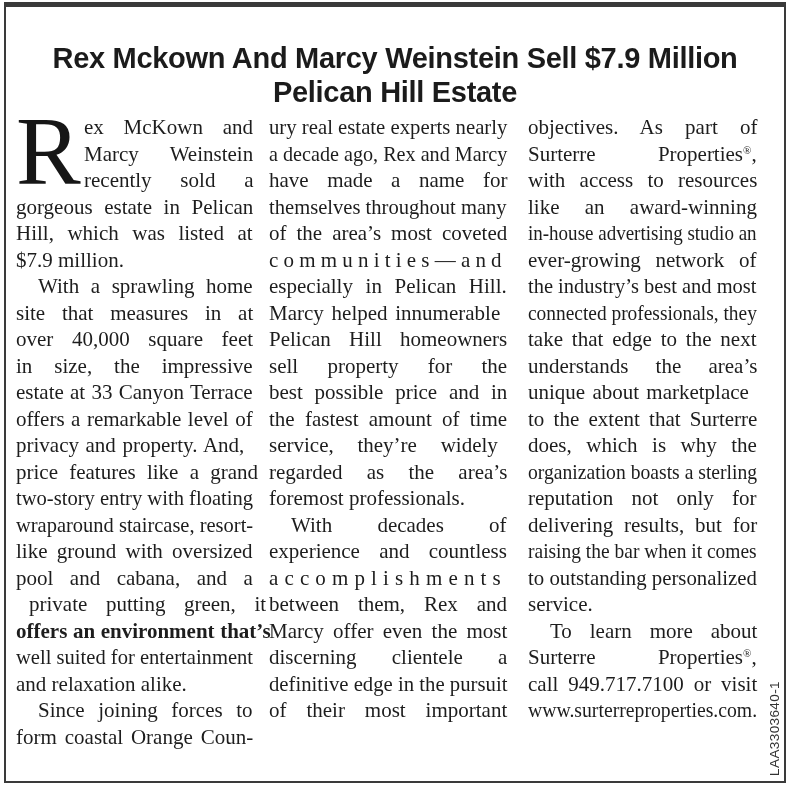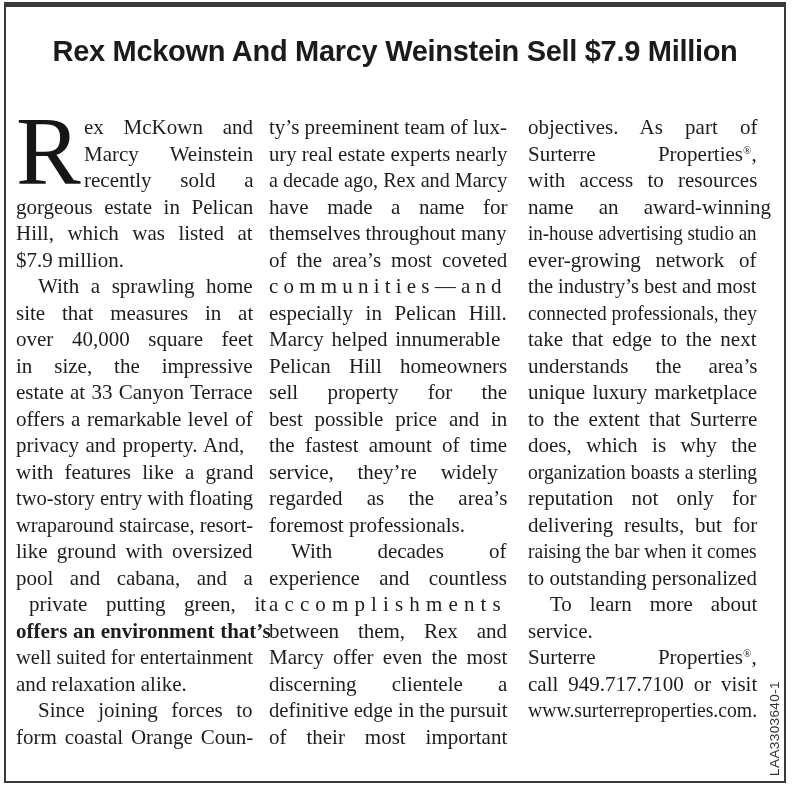--- a/index.html
+++ b/index.html
@@ -7,21 +7,21 @@
     width:800px;height:800px;position:relative;overflow:hidden;
     background:#ffffff;
     font-family:"Liberation Serif", serif;
   }
   .ad-box{
     position:absolute;left:4px;top:2px;width:782px;height:781px;
     border:2px solid #3a3a3a;border-top-width:5px;
     background:#ffffff;box-sizing:border-box;
   }
   .headline{
-    position:absolute;top:27px;left:0;right:0;margin:0;
+    position:absolute;top:34px;left:0;right:0;margin:0;
     text-align:center;
     font-family:"Liberation Sans", sans-serif;
     font-weight:bold;font-size:29px;line-height:34px;
     color:#1b1b1b;letter-spacing:-0.3px;
   }
   .hl{display:block;}
   .hfit{display:inline-block;white-space:nowrap;transform-origin:50% 55%;}
   .columns{
     position:absolute;left:10px;top:107px;display:flex;align-items:flex-start;
   }
@@ -48,52 +48,52 @@
     font-family:"Liberation Sans", sans-serif;
     font-size:13.5px;color:#333333;letter-spacing:0.4px;
   }
 </style>
 </head>
 <body>
 
 <div class="ad-box">
   <h1 class="headline">
     <span class="hl"><span class="hfit">Rex Mckown And Marcy Weinstein Sell $7.9 Million</span></span>
+    <span class="hl"><span class="hfit">Pelican Hill Estate</span></span>
   </h1>
 
   <div class="columns">
       <div class="col">
         <span class="dropcap">R</span>
         <div class="line j dcpad"><span class="t" style="word-spacing: 14.5px;">ex McKown and</span></div>
         <div class="line j dcpad"><span class="t" style="word-spacing: 26px;">Marcy Weinstein</span></div>
         <div class="line j dcpad"><span class="t" style="word-spacing: 23.5px;">recently sold a</span></div>
         <div class="line j"><span class="t" style="word-spacing: 6.33333px;">gorgeous estate in Pelican</span></div>
         <div class="line j"><span class="t" style="word-spacing: 8.25px;">Hill, which was listed at</span></div>
         <div class="line"><span class="t">$7.9 million.</span></div>
         <div class="line j ind"><span class="t" style="word-spacing: 6.33333px;">With a sprawling home</span></div>
         <div class="line j"><span class="t" style="word-spacing: 11.5px;">site that measures in at</span></div>
         <div class="line j"><span class="t" style="word-spacing: 13.3333px;">over 40,000 square feet</span></div>
         <div class="line j"><span class="t" style="word-spacing: 16.6667px;">in size, the impressive</span></div>
         <div class="line j"><span class="t" style="word-spacing: 1px;">estate at 33 Canyon Terrace</span></div>
         <div class="line j"><span class="t" style="word-spacing: 1.25px;">offers a remarkable level of</span></div>
         <div class="line j"><span class="t" style="word-spacing: 1.33333px;">privacy and property. And,</span></div>
-        <div class="line j"><span class="t" style="word-spacing: 6px;">with features like a grand</span></div>
+        <div class="line j"><span class="t" style="word-spacing: 6px;">price features like a grand</span></div>
         <div class="line j"><span class="t" style="transform: scaleX(0.979339);">two-story entry with floating</span></div>
         <div class="line j"><span class="t" style="transform: scaleX(0.975309);">wraparound staircase, resort-</span></div>
         <div class="line j"><span class="t" style="word-spacing: 4px;">like ground with oversized</span></div>
         <div class="line j"><span class="t" style="word-spacing: 11.25px;">pool and cabana, and a</span></div>
         <div class="line j"><span class="t" style="word-spacing: 13.3333px; margin-left: 13px;">private putting green, it</span></div>
         <div class="line j"><span class="t" style="word-spacing: 0.333333px; font-weight: bold;">offers an environment that’s</span></div>
         <div class="line j"><span class="t" style="transform: scaleX(0.979339);">well suited for entertainment</span></div>
         <div class="line"><span class="t">and relaxation alike.</span></div>
         <div class="line j ind"><span class="t" style="word-spacing: 8.33333px;">Since joining forces to</span></div>
         <div class="line j"><span class="t" style="word-spacing: 2.66667px;">form coastal Orange Coun-</span></div>
       </div>
       <div class="col">
-        <div class="line j"><span class="t">ty’s preeminent team of lux-</span></div>
         <div class="line j"><span class="t" style="transform: scaleX(0.987552);">ury real estate experts nearly</span></div>
         <div class="line j"><span class="t" style="transform: scaleX(0.959677);">a decade ago, Rex and Marcy</span></div>
         <div class="line j"><span class="t" style="word-spacing: 13.25px;">have made a name for</span></div>
         <div class="line j"><span class="t" style="transform: scaleX(0.979424);">themselves throughout many</span></div>
         <div class="line j"><span class="t" style="word-spacing: 4.75px;">of the area’s most coveted</span></div>
         <div class="line j"><span class="t" style="letter-spacing: 5.2px;">communities—and</span></div>
         <div class="line j"><span class="t" style="word-spacing: 7.33333px;">especially in Pelican Hill.</span></div>
         <div class="line j"><span class="t" style="word-spacing: 2.5px;">Marcy helped innumerable</span></div>
         <div class="line j"><span class="t" style="word-spacing: 13px;">Pelican Hill homeowners</span></div>
         <div class="line j"><span class="t" style="word-spacing: 24px;">sell property for the</span></div>
@@ -108,37 +108,37 @@
         <div class="line j"><span class="t" style="word-spacing: 13.6667px;">between them, Rex and</span></div>
         <div class="line j"><span class="t" style="word-spacing: 4px;">Marcy offer even the most</span></div>
         <div class="line j"><span class="t" style="word-spacing: 30px;">discerning clientele a</span></div>
         <div class="line j"><span class="t" style="transform: scaleX(0.987552);">definitive edge in the pursuit</span></div>
         <div class="line j"><span class="t" style="word-spacing: 14.6667px;">of their most important</span></div>
       </div>
       <div class="col">
         <div class="line j"><span class="t" style="word-spacing: 17px;">objectives. As part of</span></div>
         <div class="line j"><span class="t" style="word-spacing: 57px;">Surterre Properties<sup class="reg">®</sup>,</span></div>
         <div class="line j"><span class="t" style="word-spacing: 9px;">with access to resources</span></div>
-        <div class="line j"><span class="t" style="word-spacing: 20px;">name an award-winning</span></div>
+        <div class="line j"><span class="t" style="word-spacing: 20px;">like an award-winning</span></div>
         <div class="line j"><span class="t" style="transform: scaleX(0.905138);">in-house advertising studio an</span></div>
         <div class="line j"><span class="t" style="word-spacing: 9.5px;">ever-growing network of</span></div>
         <div class="line j"><span class="t" style="transform: scaleX(0.974468);">the industry’s best and most</span></div>
         <div class="line j"><span class="t" style="transform: scaleX(0.923387);">connected professionals, they</span></div>
         <div class="line j"><span class="t" style="word-spacing: 3.6px;">take that edge to the next</span></div>
         <div class="line j"><span class="t" style="word-spacing: 22px;">understands the area’s</span></div>
-        <div class="line j"><span class="t" style="word-spacing: 2px;">unique luxury marketplace</span></div>
+        <div class="line j"><span class="t" style="word-spacing: 2px;">unique about marketplace</span></div>
         <div class="line j"><span class="t" style="word-spacing: 4px;">to the extent that Surterre</span></div>
         <div class="line j"><span class="t" style="word-spacing: 9.25px;">does, which is why the</span></div>
         <div class="line j"><span class="t" style="transform: scaleX(0.934694);">organization boasts a sterling</span></div>
         <div class="line j"><span class="t" style="word-spacing: 13px;">reputation not only for</span></div>
         <div class="line j"><span class="t" style="word-spacing: 5.66667px;">delivering results, but for</span></div>
         <div class="line j"><span class="t" style="transform: scaleX(0.927126);">raising the bar when it comes</span></div>
         <div class="line j"><span class="t" style="transform: scaleX(0.991342);">to outstanding personalized</span></div>
+        <div class="line"><span class="t">service.</span></div>
         <div class="line j ind"><span class="t" style="word-spacing: 12.6667px;">To learn more about</span></div>
-        <div class="line"><span class="t">service.</span></div>
         <div class="line j"><span class="t" style="word-spacing: 57px;">Surterre Properties<sup class="reg">®</sup>,</span></div>
         <div class="line j"><span class="t" style="word-spacing: 4.66667px;">call 949.717.7100 or visit</span></div>
         <div class="line"><span class="t" style="transform: scaleX(0.938525);">www.surterreproperties.com.</span></div>
       </div>
     </div>
 
   <div class="vert-id">LAA3303640-1</div>
 </div>
 
 </body></html>

